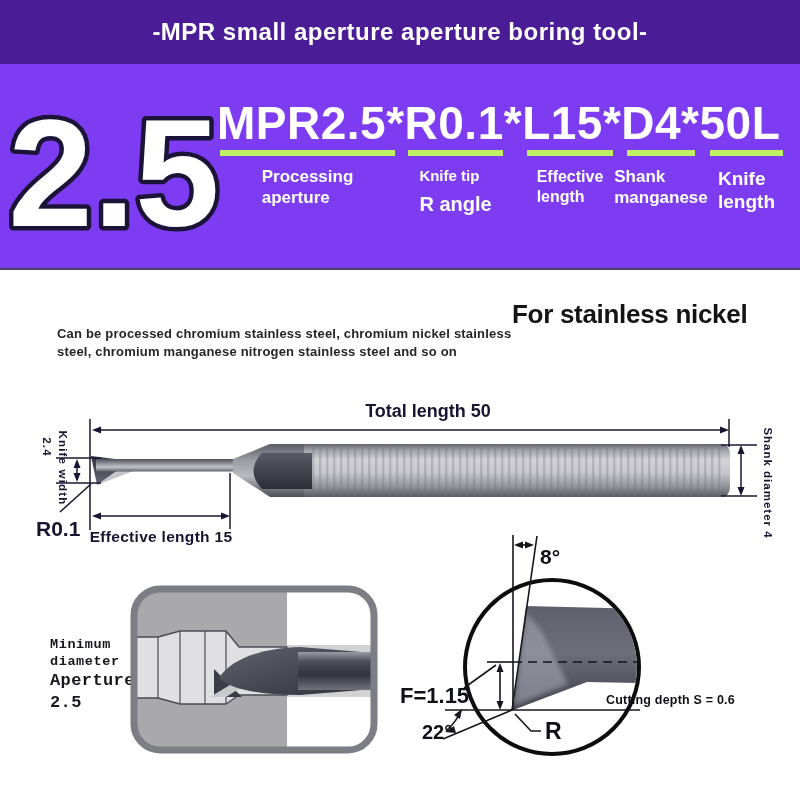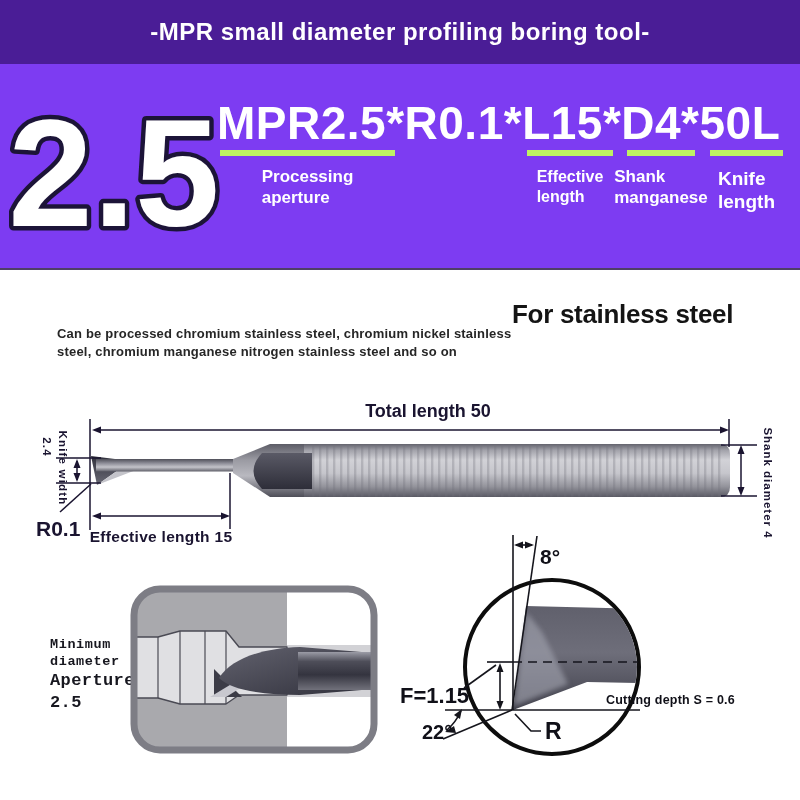--- a/index.html
+++ b/index.html
@@ -57,56 +57,62 @@
   .dimtext{fill:var(--dimension_text);font-weight:bold;}
   .ann{stroke:#15151c;stroke-width:1.6;fill:none;}
   .anntext{fill:#101018;font-weight:bold;}
 </style>
 </head>
 <body>
 
 <div id="stage">
 
   <div class="banner">
-    <div class="banner-title">-MPR small diameter profiling boring tool-</div>
+    <div class="banner-title">-MPR small aperture aperture boring tool-</div>
   </div>
 
   <div class="hero">
     <svg class="bignum-svg" width="228" height="148" viewBox="0 0 228 148">
       <text x="112" y="128" text-anchor="middle" font-size="152" font-weight="bold" fill="#ffffff" stroke="#1c1438" stroke-width="9" paint-order="stroke" stroke-linejoin="round">2.5</text>
     </svg>
     <div class="spec-code">MPR2.5*R0.1*L15*D4*50L</div>
 
     <div class="seg seg1">
       <div class="seg-inner">
         <span class="line">Processing</span>
         <span class="line">aperture</span>
       </div>
     </div>
+    <div class="seg seg2">
+      <div class="seg-inner">
+        <span class="l1">Knife tip</span>
+        <span class="l2">R angle</span>
+      </div>
+    </div>
     <div class="seg seg3">
       <div class="seg-inner">
         <span class="line">Effective</span>
         <span class="line">length</span>
       </div>
     </div>
     <div class="seg seg4">
       <div class="seg-inner">
         <span class="line">Shank</span>
         <span class="line">manganese</span>
       </div>
     </div>
     <div class="seg seg5">
       <div class="seg-inner">
         <span class="line">Knife</span>
         <span class="line">length</span>
       </div>
     </div>
   </div>
 
-  <div class="material-heading">For stainless steel</div>
+  <div class="material-heading">For stainless nickel</div>
   <div class="description">
     <div>Can be processed chromium stainless steel, chromium nickel stainless</div>
     <div>steel, chromium manganese nitrogen stainless steel and so on</div>
   </div>
 
   <svg class="drawing-svg" width="800" height="170" viewBox="0 0 800 170">
     <defs>
       <linearGradient id="d-thin" x1="0" y1="0" x2="0" y2="1">
         <stop offset="0" stop-color="#4f4f59"></stop>
           <stop offset=".35" stop-color="#8f8f99"></stop>

